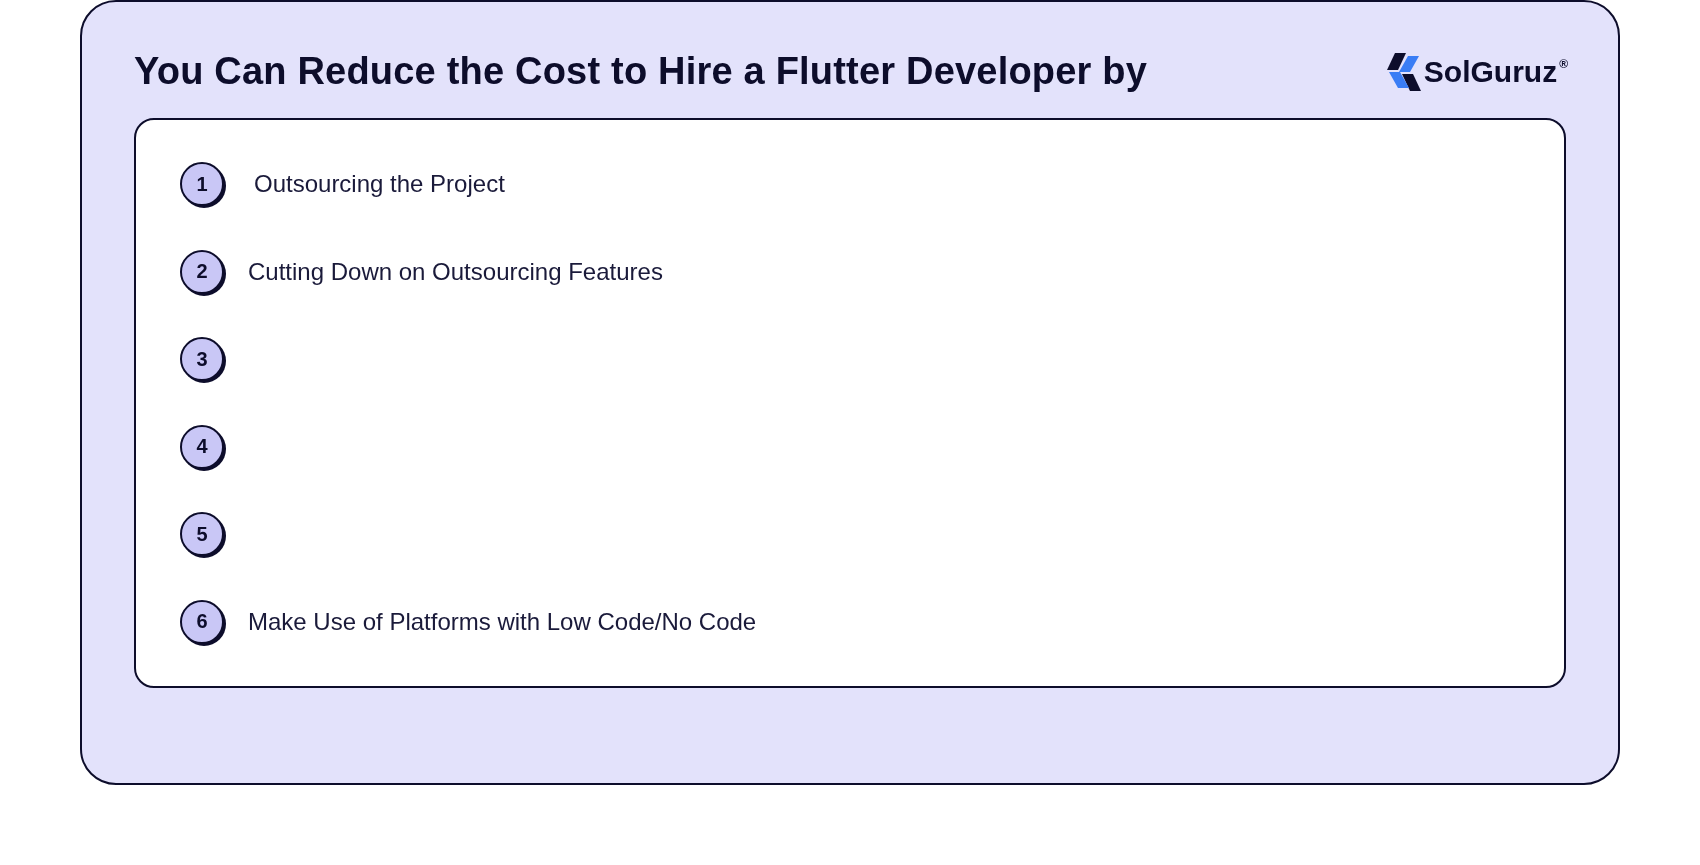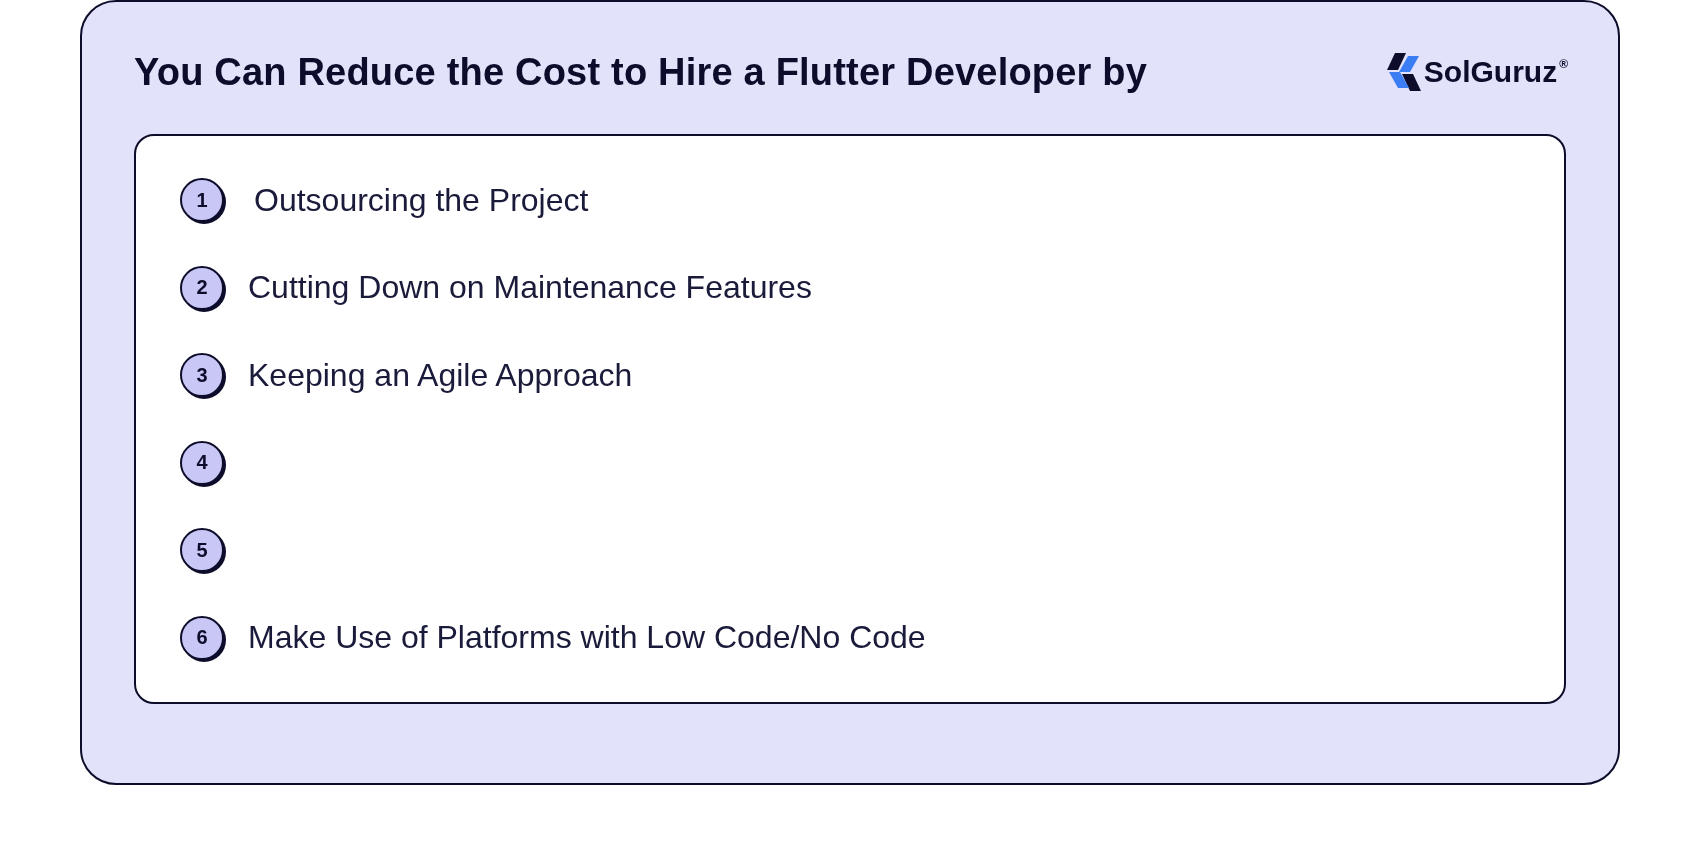--- a/index.html
+++ b/index.html
@@ -16,23 +16,23 @@
     height: 785px;
     margin: 0 auto;
     background: #e3e2fb;
     border: 2px solid #0d0d2b;
     border-radius: 36px;
     position: relative;
     padding: 48px 52px 40px 52px;
   }
   .header-row {
     display: flex;
-    align-items: center;
+    align-items: flex-start;
     justify-content: space-between;
-    margin-bottom: 40px;
+    margin-bottom: 24px;
   }
   .title {
     font-size: 38px;
     font-weight: 700;
     color: #0d0d2b;
     letter-spacing: 0.2px;
   }
   .logo {
     display: flex;
     align-items: center;
@@ -79,21 +79,21 @@
     border: 2px solid #0d0d2b;
     display: flex;
     align-items: center;
     justify-content: center;
     font-size: 20px;
     font-weight: 600;
     color: #0d0d2b;
     box-shadow: 2px 2px 0 0 #0d0d2b;
   }
   .item-text {
-    font-size: 32px;
+    font-size: 24px;
     font-weight: 500;
     color: #1a1a3a;
   }
   .list-item.first .item-text { margin-left: 6px; } 
 </style>
 </head>
 <body>
 
 <div class="card">
 
@@ -117,26 +117,25 @@
 
   <div class="content-box">
 
     <div class="list-item first">
       <div class="num-badge">1</div>
       <div class="item-text">Outsourcing the Project</div>
     </div>
 
     <div class="list-item">
       <div class="num-badge">2</div>
-      <div class="item-text">Cutting Down on Maintenance Features</div>
+      <div class="item-text">Cutting Down on Outsourcing Features</div>
     </div>
 
     <div class="list-item">
       <div class="num-badge">3</div>
-      <div class="item-text">Keeping an Agile Approach</div>
     </div>
 
     <div class="list-item">
       <div class="num-badge">4</div>
     </div>
 
     <div class="list-item">
       <div class="num-badge">5</div>
     </div>
 

